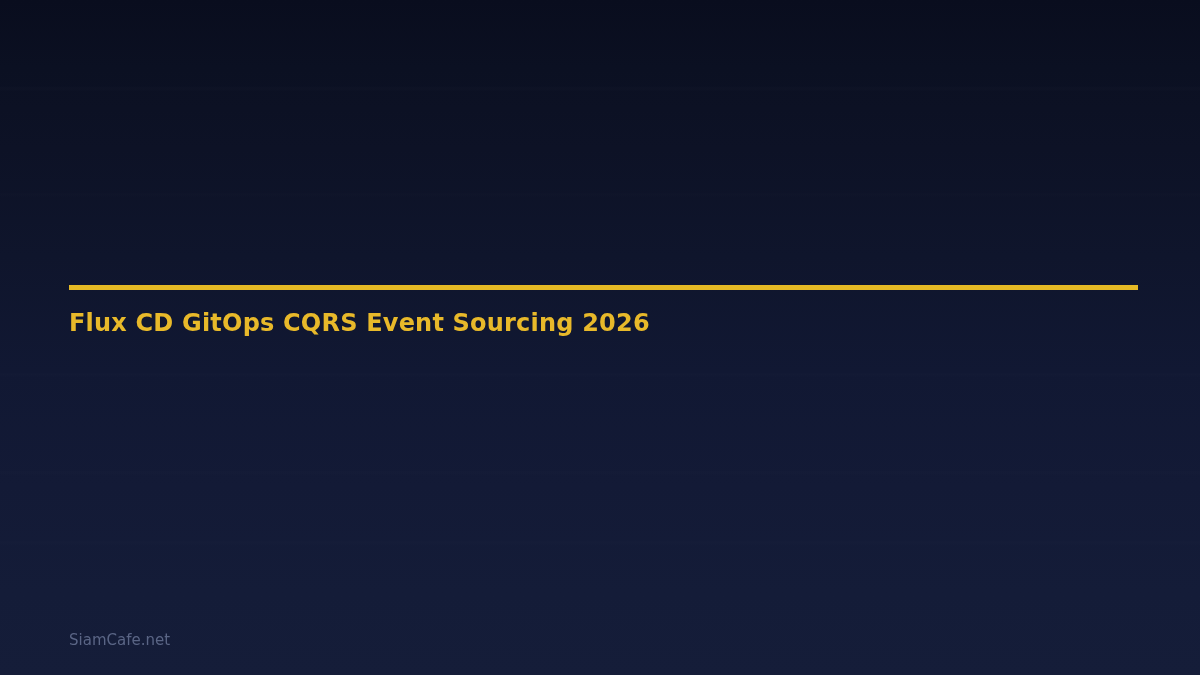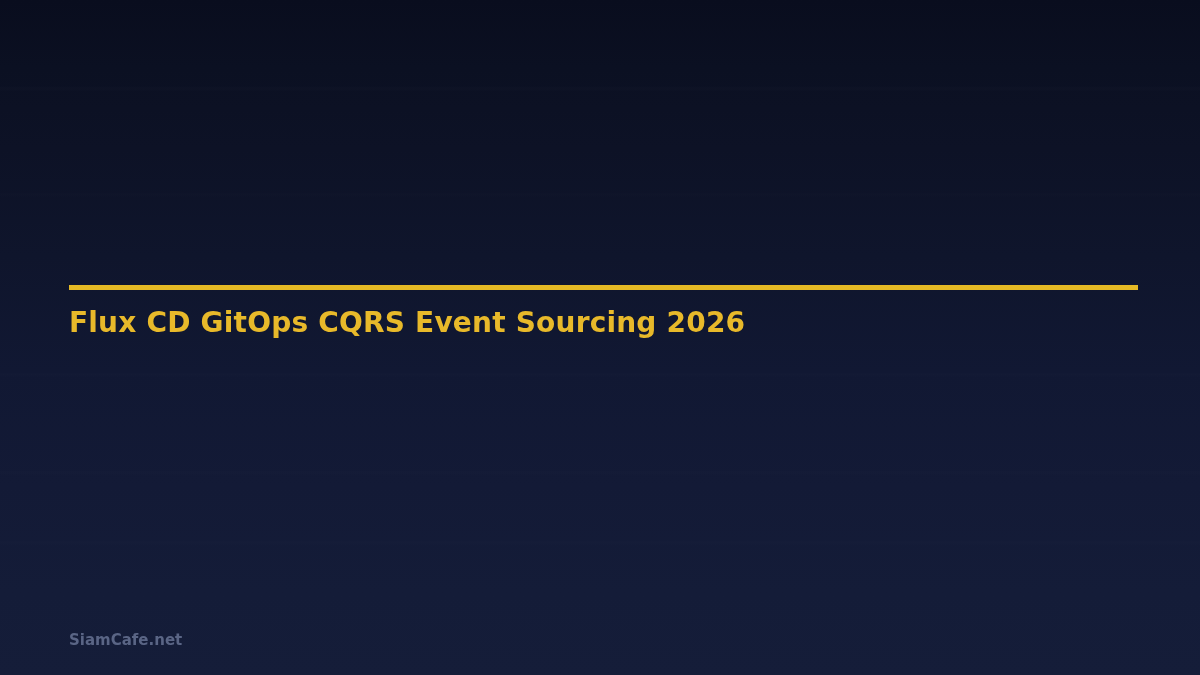--- a/index.html
+++ b/index.html
@@ -66,35 +66,35 @@
     height: 5px;
     background: #e5b925;
   }
 
   
   .title {
     position: absolute;
     left: 69px;
     top: 304px;
     margin: 0;
-    font-size: 28px;
+    font-size: 24px;
     font-weight: bold;
     letter-spacing: 0.2px;
     line-height: 38px;
     color: #e8b92a;
     white-space: nowrap;
   }
 
   
   .footer {
     position: absolute;
     left: 69px;
     top: 630px;
     font-size: 15px;
-    font-weight: bold;
+    font-weight: normal;
     line-height: 20px;
     color: #5a6585;
     white-space: nowrap;
   }
 </style>
 </head>
 <body>
 
 <div class="slide">
 

